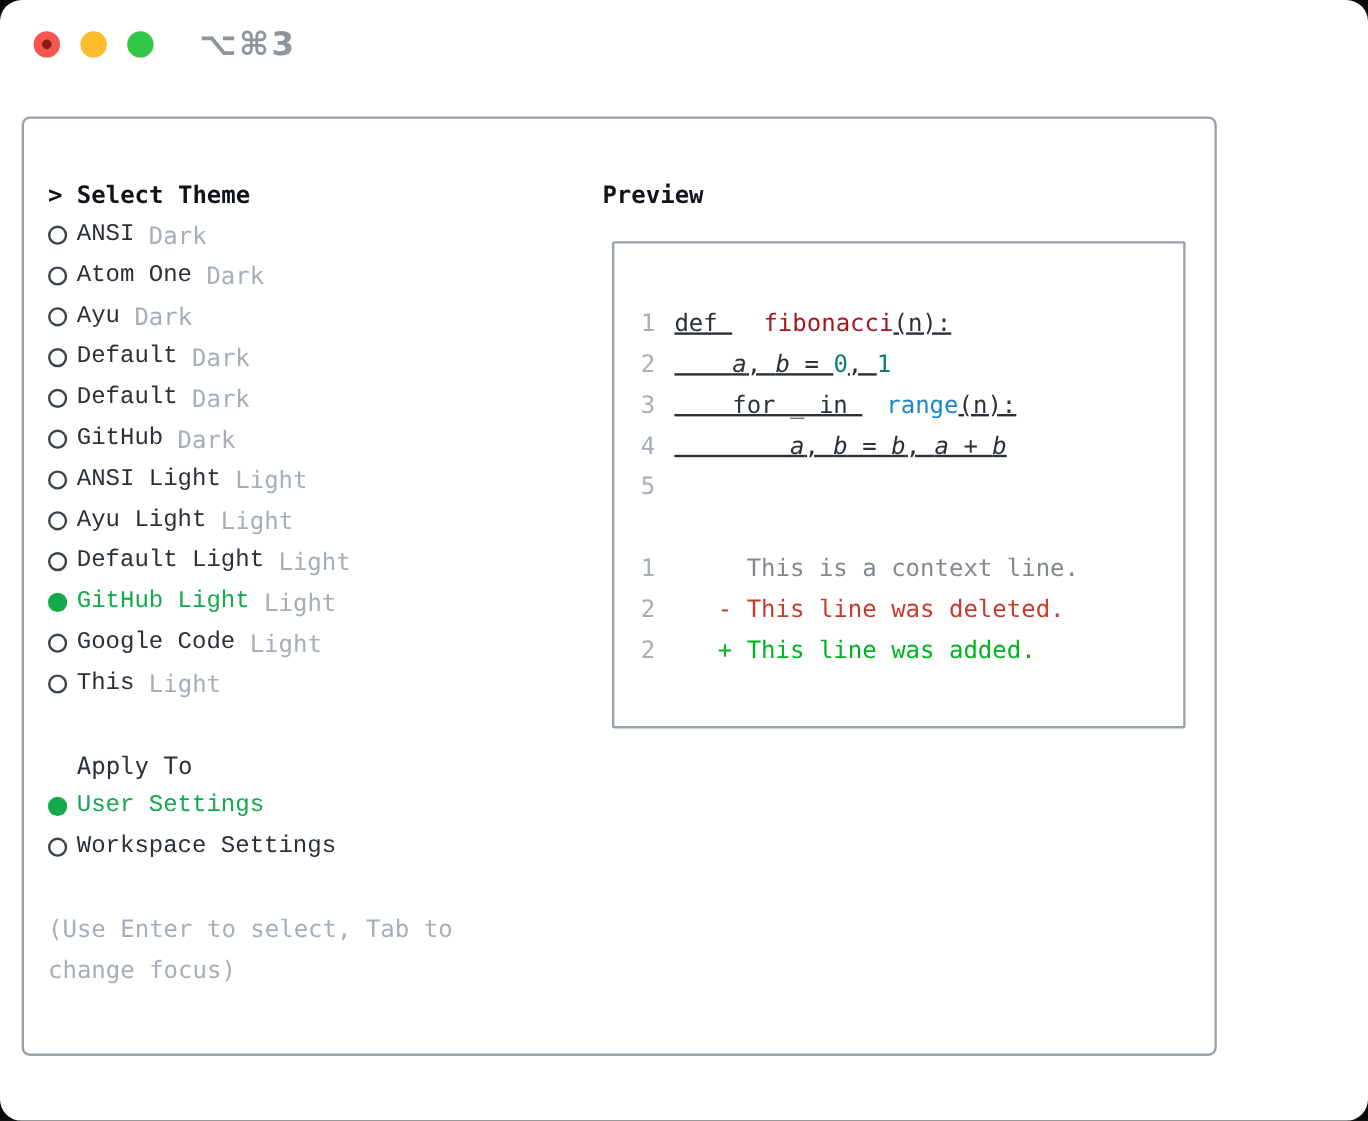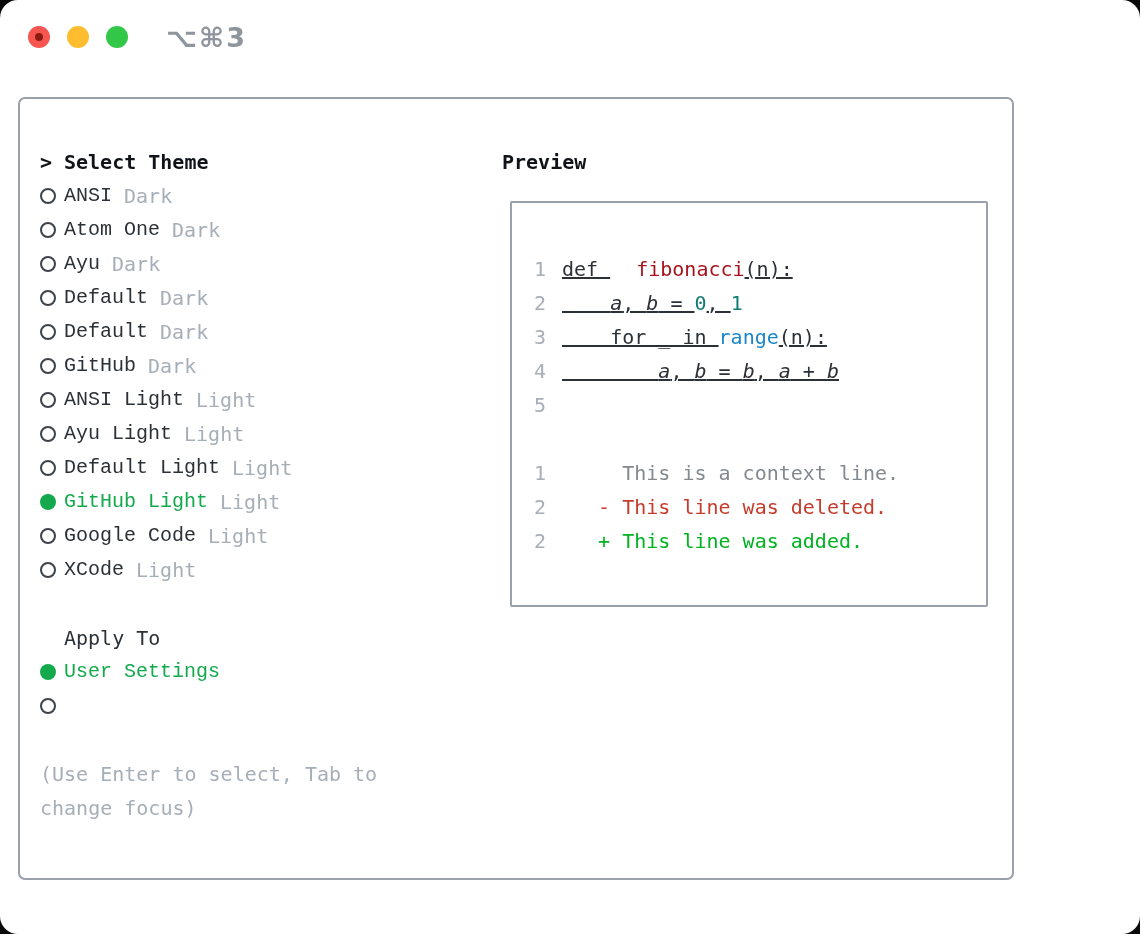--- a/index.html
+++ b/index.html
@@ -42,21 +42,21 @@
   .preview-hdr{position:absolute;left:482px;top:46px;height:34px;display:flex;align-items:center;}
   .preview-box{
     position:absolute;left:490px;top:102px;width:478px;height:406px;
     border:2px solid var(--border);border-radius:2px;box-sizing:border-box;
     padding:49px 0 0 20px;overflow:hidden;
   }
   .pline{display:flex;height:34px;align-items:center;}
   .pnum{width:14px;flex:0 0 14px;margin-right:16px;text-align:right;color:var(--muted);}
   .pcontent{white-space:pre;}
   .c-fg{color:var(--fg);text-decoration:underline;} .c-func{color:var(--func_red);margin-left:26px;} .c-num{color:var(--num_teal);}
-  .c-builtin{color:var(--builtin_blue);} .c-ctx{color:var(--context_gray);}
+  .c-builtin{color:var(--builtin_blue);margin-left:20px;} .c-ctx{color:var(--context_gray);}
   .c-del{color:var(--deleted_red);text-align:center;} .c-add{color:var(--added_green);}
   .it{font-style:italic;}
 </style>
 </head>
 <body>
 
 <div class="window">
 
   <div class="titlebar">
     <div class="traffic red"></div>
@@ -78,32 +78,32 @@
           <div class="row"><span class="markercol"><span class="radio"></span></span><span class="t-name">Atom One</span><span class="t-variant">Dark</span></div>
           <div class="row"><span class="markercol"><span class="radio"></span></span><span class="t-name">Ayu</span><span class="t-variant">Dark</span></div>
           <div class="row"><span class="markercol"><span class="radio"></span></span><span class="t-name">Default</span><span class="t-variant">Dark</span></div>
           <div class="row"><span class="markercol"><span class="radio"></span></span><span class="t-name">Default</span><span class="t-variant">Dark</span></div>
           <div class="row"><span class="markercol"><span class="radio"></span></span><span class="t-name">GitHub</span><span class="t-variant">Dark</span></div>
           <div class="row"><span class="markercol"><span class="radio"></span></span><span class="t-name">ANSI Light</span><span class="t-variant">Light</span></div>
           <div class="row"><span class="markercol"><span class="radio"></span></span><span class="t-name">Ayu Light</span><span class="t-variant">Light</span></div>
           <div class="row"><span class="markercol"><span class="radio"></span></span><span class="t-name">Default Light</span><span class="t-variant">Light</span></div>
           <div class="row"><span class="markercol"><span class="radio sel"></span></span><span class="t-name sel">GitHub Light</span><span class="t-variant">Light</span></div>
           <div class="row"><span class="markercol"><span class="radio"></span></span><span class="t-name">Google Code</span><span class="t-variant">Light</span></div>
-          <div class="row"><span class="markercol"><span class="radio"></span></span><span class="t-name">XCode</span><span class="t-variant">Light</span></div>
+          <div class="row"><span class="markercol"><span class="radio"></span></span><span class="t-name">This</span><span class="t-variant">Light</span></div>
         </div>
 
       <div class="spacer"></div>
 
       <div class="row">
         <span class="indent">Apply To</span>
       </div>
 
       <div id="apply-options">
           <div class="row"><span class="markercol"><span class="radio sel"></span></span><span class="t-name sel">User Settings</span></div>
-          <div class="row"><span class="markercol"><span class="radio"></span></span></div>
+          <div class="row"><span class="markercol"><span class="radio"></span></span><span class="t-name">Workspace Settings</span></div>
         </div>
 
       <div class="spacer"></div>
 
       <div class="hint">(Use Enter to select, Tab to change focus)</div>
     </div>
 
     <div class="preview-hdr">
       <span class="hdr">Preview</span>
     </div>

